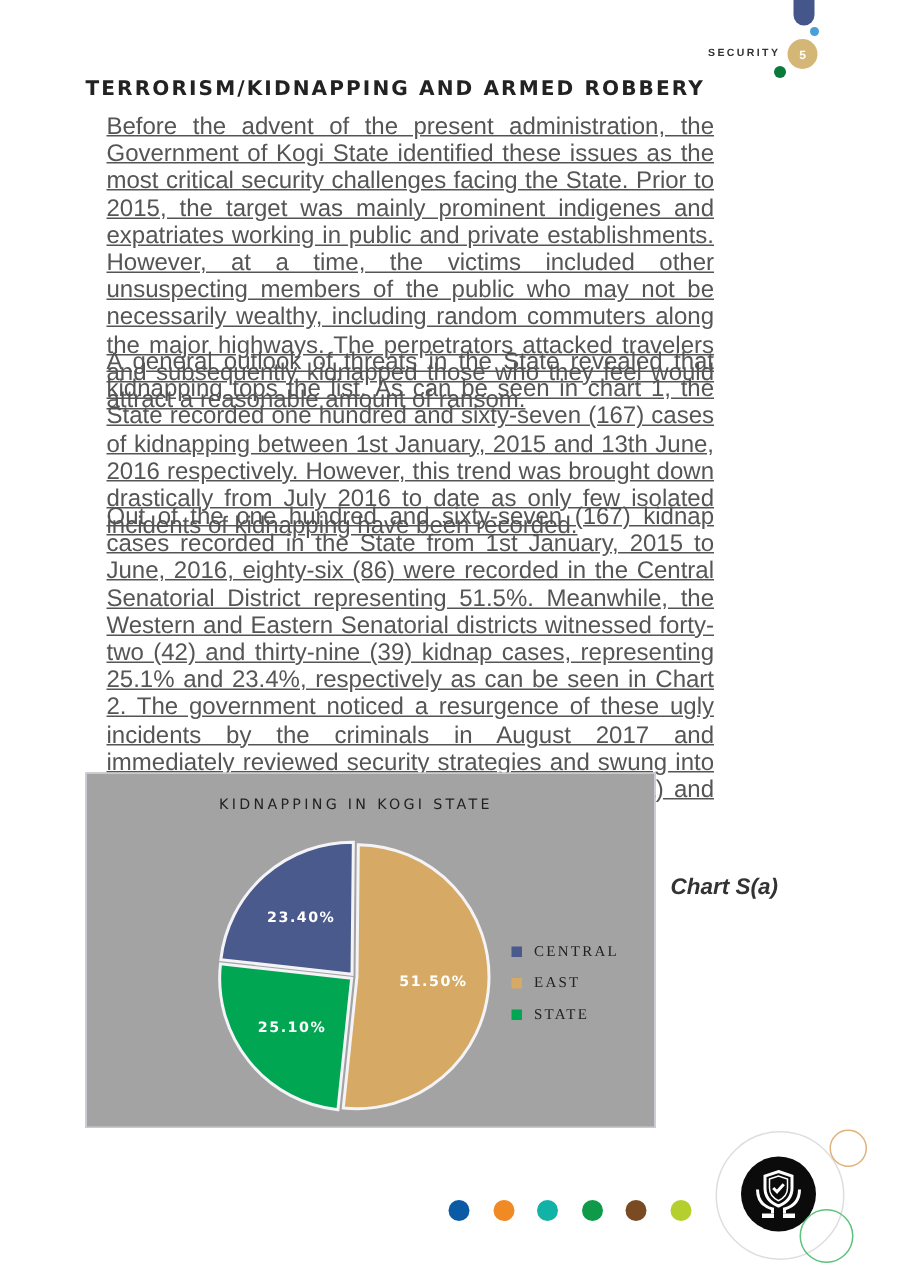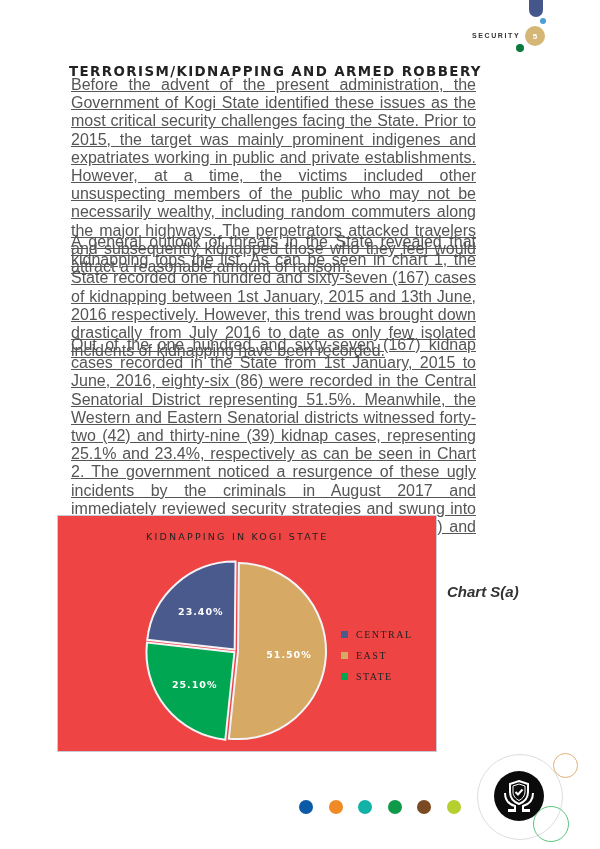--- a/index.html
+++ b/index.html
@@ -17,35 +17,35 @@
     position: absolute; left: 525px; top: 26px; width: 20px; height: 20px; border-radius: 50%;
     background: #d4b777; color: #fff; font-size: 8px; font-weight: bold;
     display: flex; align-items: center; justify-content: center;
   }
   .dot-sm-green { position: absolute; left: 516px; top: 44px; width: 8px; height: 8px; border-radius: 50%; background: #0a7a3c; }
   .section-label {
     position: absolute; left: 472px; top: 32px; font-size: 7px; font-weight: bold;
     letter-spacing: 1.6px; color: #333;
   }
   h1 {
-    position: absolute; left: 57px; top: 52px; margin: 12px;
+    position: absolute; left: 57px; top: 52px; margin: 0;
     font-family: "DejaVu Sans", sans-serif; font-size: 13.4px; font-weight: bold;
     letter-spacing: 1.4px; color: #222;
   }
   .para {
     position: absolute; left: 71px; width: 405px; margin: 0;
     font-size: 16px; line-height: 18.2px; color: #555; text-align: justify; text-decoration: underline;
   }
   #p1 { top: 76px; }
   #p2 { top: 233px; }
   #p3 { top: 336px; }
 
   .chart-box {
     position: absolute; left: 57px; top: 515px; width: 380px; height: 237px;
-    background: #ef4444; border: 1px solid #c9cad3; box-sizing: border-box;
+    background: #a3a3a3; border: 1px solid #c9cad3; box-sizing: border-box;
   }
   .chart-title {
     position: absolute; left: 0; width: 100%; top: 15px; text-align: left; padding-left: 88px; box-sizing: border-box;
     font-family: "DejaVu Sans", sans-serif; font-size: 9.5px; letter-spacing: 2.2px; color: #222;
   }
   #pie { position: absolute; left: 0; top: 0; }
   .legend { position: absolute; left: 283px; top: 108px; }
   .legend-item { display: flex; align-items: center; height: 21px; }
   .legend-swatch { width: 7px; height: 7px; margin-right: 8px; }
   .legend-label { font-family: Liberation Serif, serif; font-size: 10px; letter-spacing: 1.5px; color: #222; }

